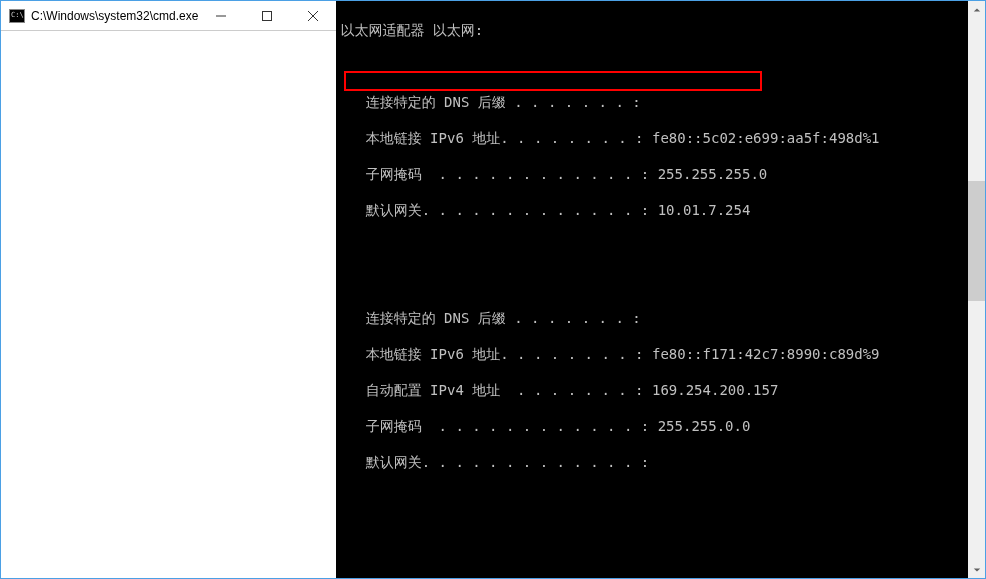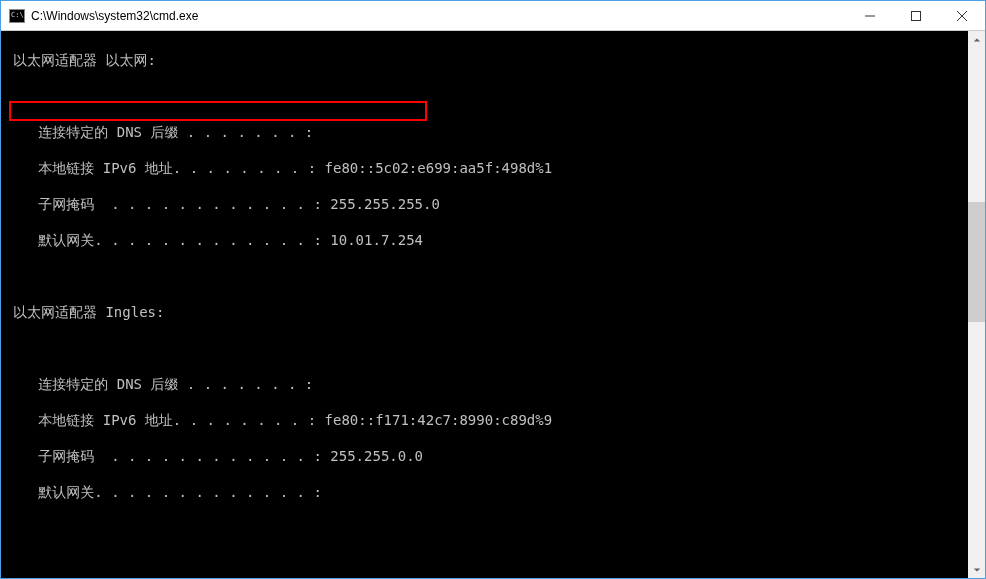--- a/index.html
+++ b/index.html
@@ -1,33 +1,33 @@
 <!DOCTYPE html>
 <html><head>
   <meta charset="utf-8">
   <style>
     * { margin: 0; padding: 0; box-sizing: border-box; }
     body { font-family: "Segoe UI", Tahoma, sans-serif; background: #fff; }
-    .window { width: 986px; height: 579px; border: 1px solid #4ba0e5; display: flex; flex-direction: column; }
+    .window { width: 986px; height: 579px; border: 1px solid #4ba0e5; display: flex; flex-direction: row; }
     .titlebar { height: 30px; background: #fff; display: flex; align-items: center; border-bottom: 1px solid #ccc; }
     .titlebar-icon { width: 16px; height: 14px; margin: 0 6px 0 8px; background: #000; border: 1px solid #888; position: relative; }
     .titlebar-icon::after { content: "C:\\"; color: #ccc; font-size: 7px; position: absolute; top: 1px; left: 1px; font-family: monospace; }
     .titlebar-text { flex: 1; font-size: 12px; color: #000; }
     .win-controls { display: flex; height: 100%; }
     .win-btn { width: 46px; height: 100%; display: flex; align-items: center; justify-content: center; background: #fff; }
     .win-btn svg { width: 10px; height: 10px; stroke: #333; stroke-width: 1; fill: none; }
     .console-area { flex: 1; display: flex; background: #000; overflow: hidden; }
     .console { flex: 1; background: #000; color: #c0c0c0; font-family: "NSimSun", "SimSun", "Consolas", monospace; font-size: 14px; line-height: 18px; padding: 2px 0 0 4px; white-space: pre; overflow: hidden; }
     .scrollbar { width: 17px; background: #f0f0f0; display: flex; flex-direction: column; }
     .sb-btn { height: 17px; background: #f0f0f0; display: flex; align-items: center; justify-content: center; }
     .sb-btn svg { width: 8px; height: 8px; fill: #606060; }
     .sb-track { flex: 1; background: #f0f0f0; position: relative; }
     .sb-thumb { position: absolute; left: 0; right: 0; top: 30%; height: 120px; background: #cdcdcd; }
     .highlight-box { position: absolute; border: 2px solid #ff0000; pointer-events: none; }
-    .console-wrapper { position: relative; flex: 1; overflow: hidden; padding-left: 8px; }
+    .console-wrapper { position: relative; flex: 1; overflow: hidden; }
     .line { height: 18px; }
   </style>
 </head>
 <body>
 
 <div class="window">
   <div class="titlebar">
     <div class="titlebar-icon"></div>
     <div class="titlebar-text">C:\Windows\system32\cmd.exe</div>
     <div class="win-controls">
@@ -53,24 +53,24 @@
   <div class="console-area">
     <div class="console-wrapper">
       <div class="console">
 <div class="line"><span>以太网适配器 以太网:</span></div>
 <div class="line"></div>
 <div class="line"><span>   连接特定的 DNS 后缀 . . . . . . . :</span></div>
 <div class="line"><span>   本地链接 IPv6 地址. . . . . . . . :</span><span> fe80::5c02:e699:aa5f:498d%1</span></div>
 <div class="line"><span>   子网掩码  . . . . . . . . . . . . :</span><span> 255.255.255.0</span></div>
 <div class="line"><span>   默认网关. . . . . . . . . . . . . :</span><span> 10.01.7.254</span></div>
 <div class="line"></div>
-<div class="line"><span>以太网适配器 Ingles:</span></div>
 <div class="line"></div>
 <div class="line"><span>   连接特定的 DNS 后缀 . . . . . . . :</span></div>
 <div class="line"><span>   本地链接 IPv6 地址. . . . . . . . :</span><span> fe80::f171:42c7:8990:c89d%9</span></div>
+<div class="line"><span>   自动配置 IPv4 地址  . . . . . . . :</span><span> 169.254.200.157</span></div>
 <div class="line"><span>   子网掩码  . . . . . . . . . . . . :</span><span> 255.255.0.0</span></div>
 <div class="line"><span>   默认网关. . . . . . . . . . . . . :</span></div>
 
 
 
 
 
 
 
 

